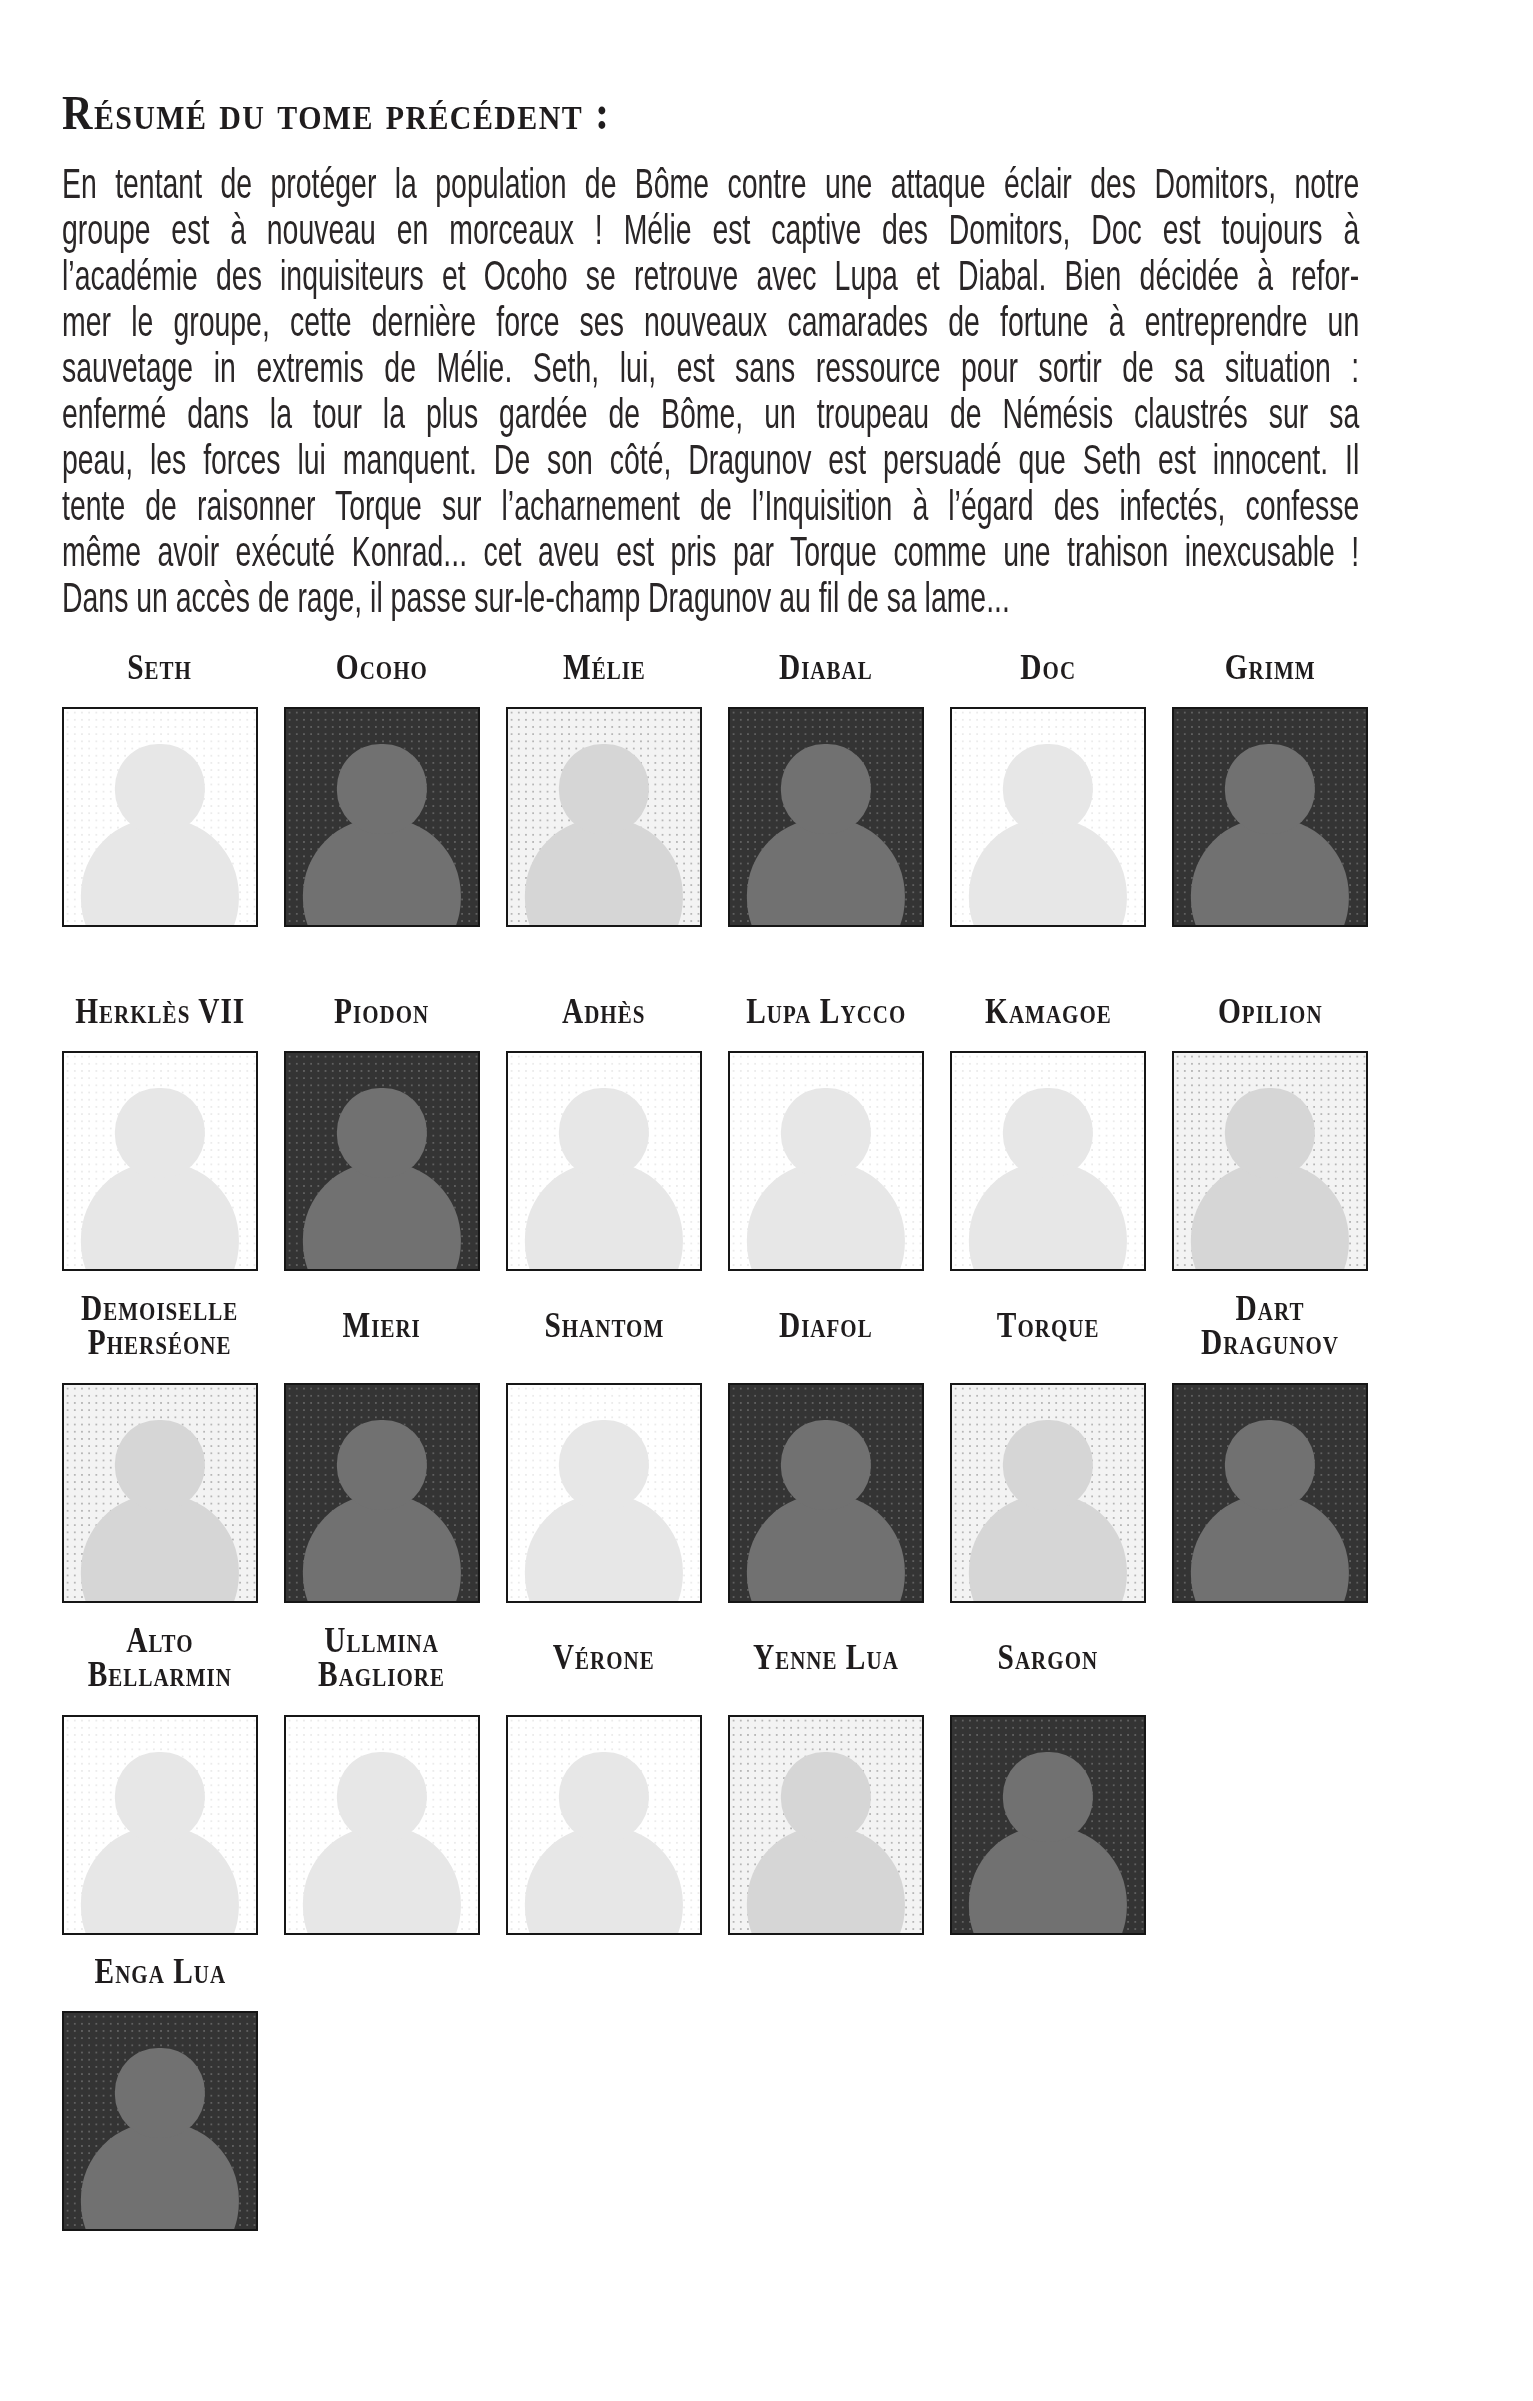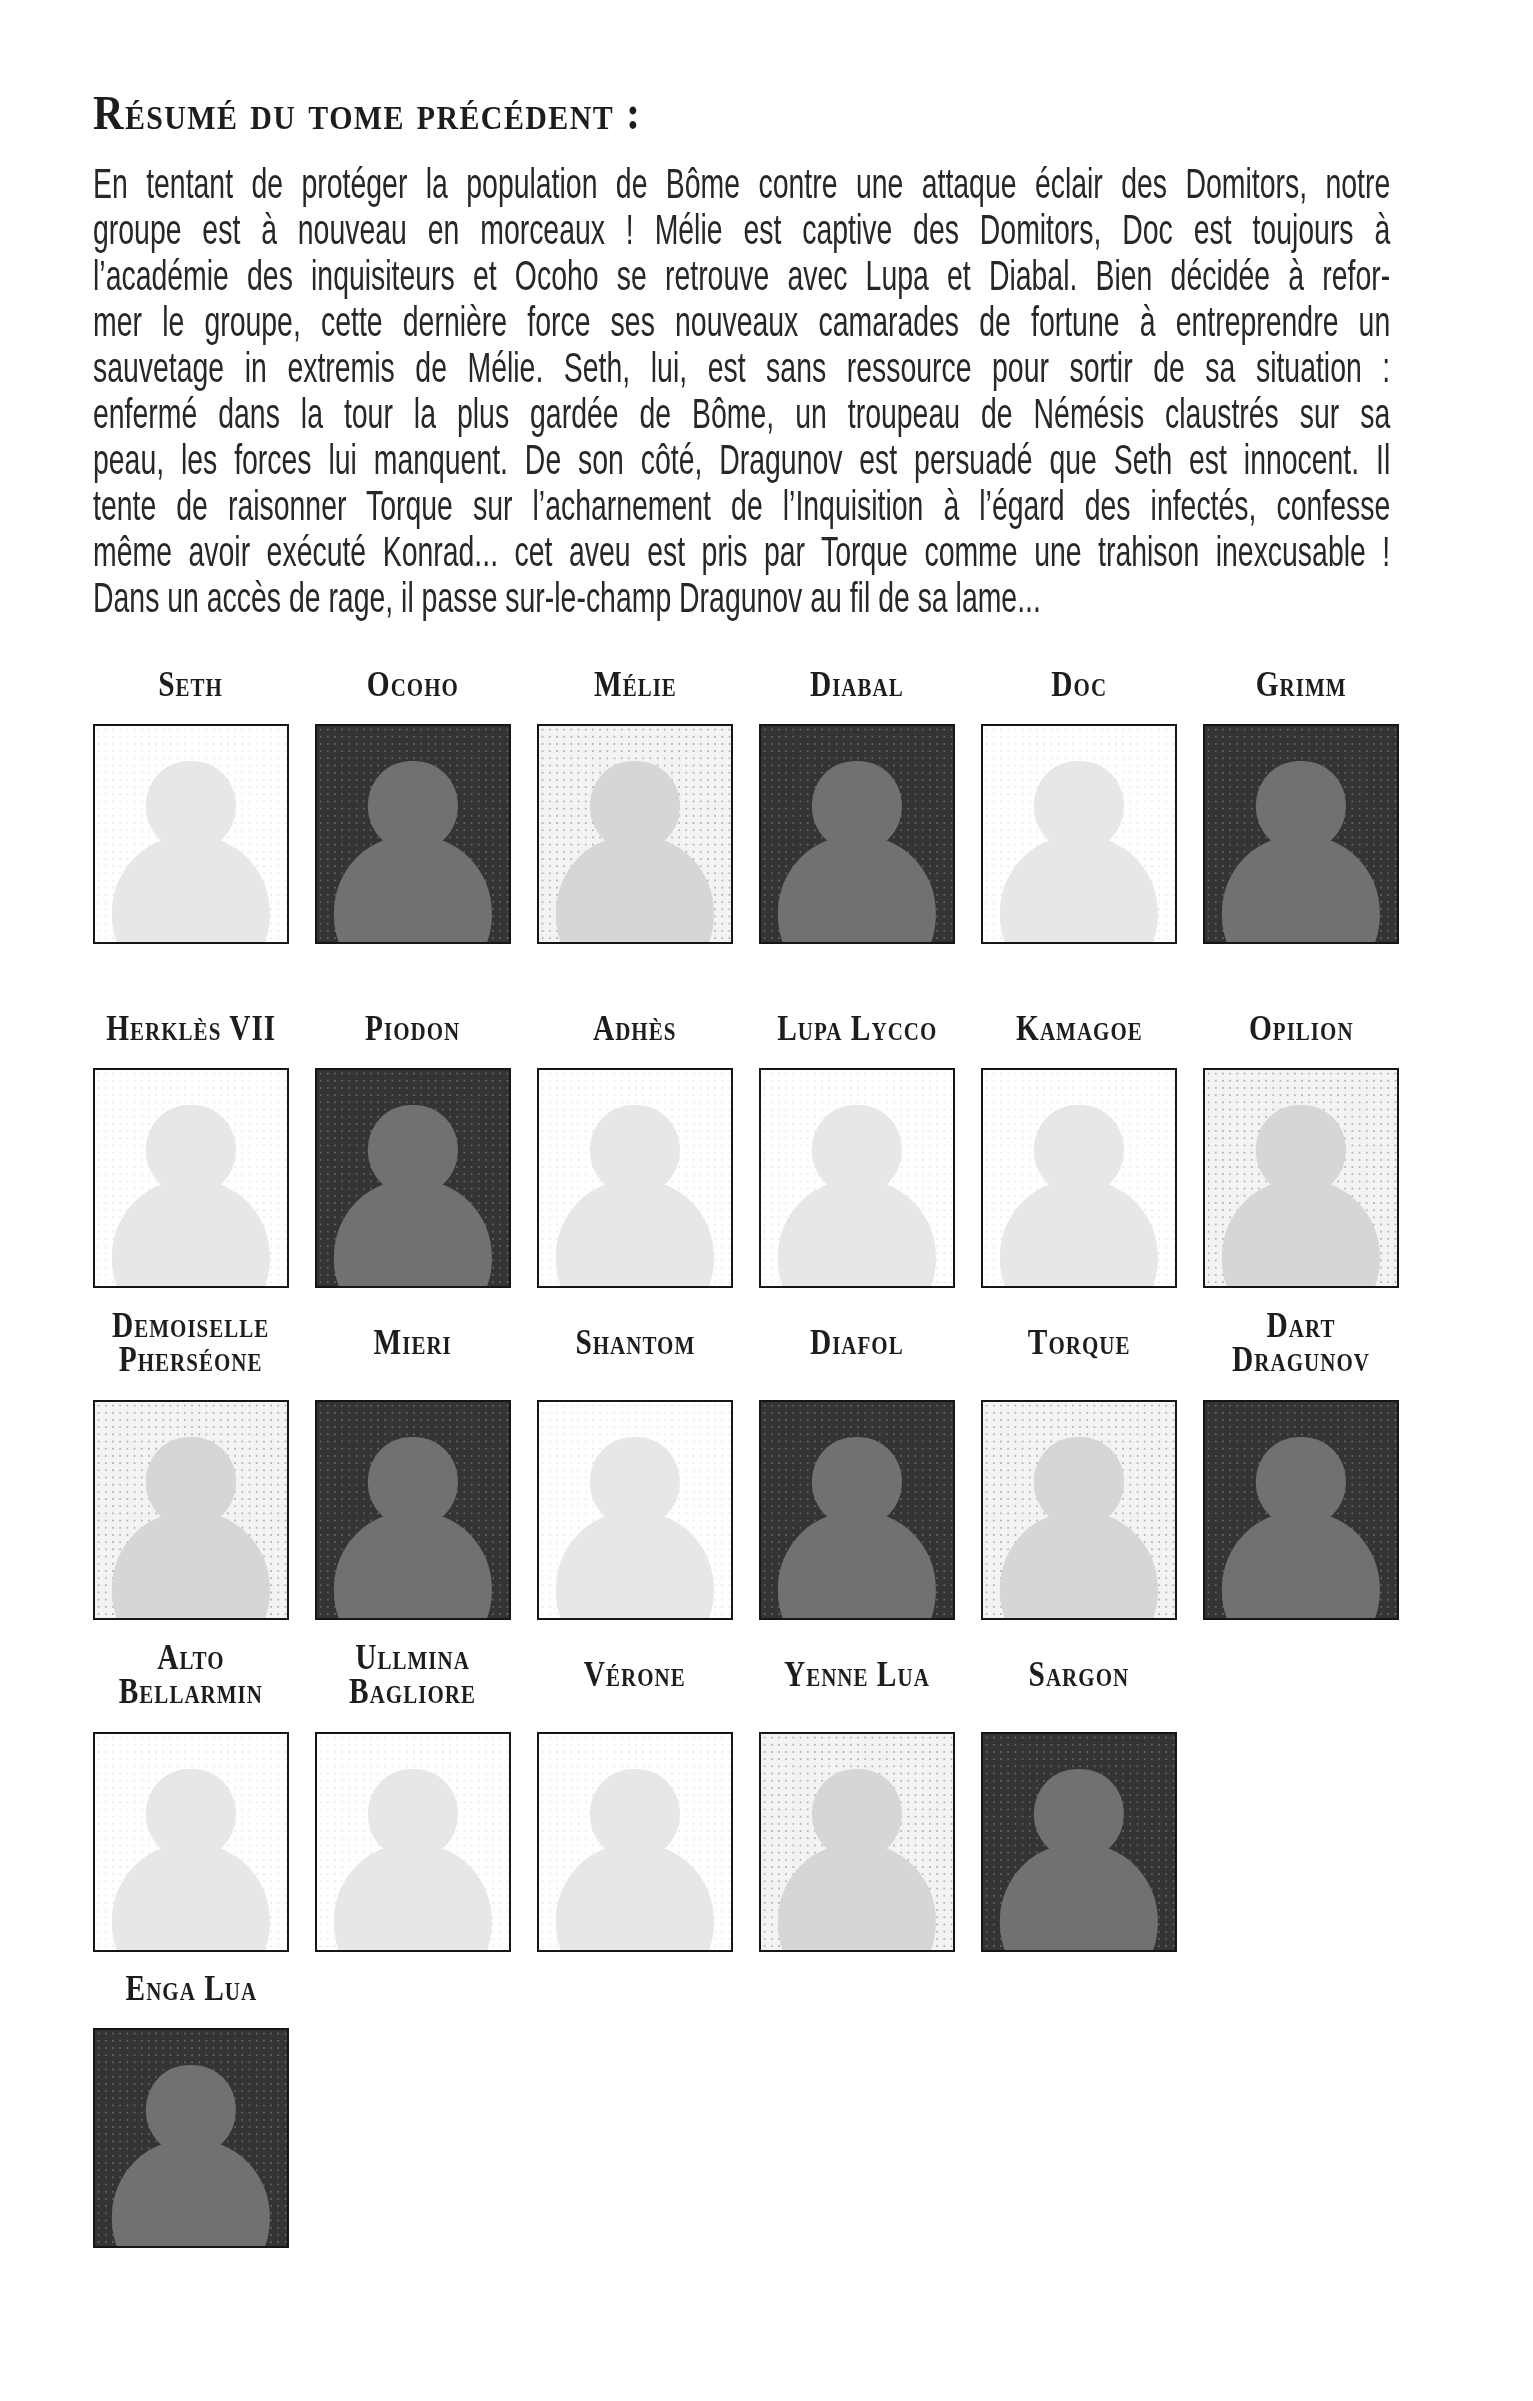--- a/index.html
+++ b/index.html
@@ -1,21 +1,21 @@
 <!DOCTYPE html>
 <html style="font-size:12.8px"><head>
 <meta charset="utf-8">
 <style>
   html,body{margin:0;padding:0;background:#e9e9e9;}
   .page{
     position:relative;width:1533px;height:2401px;background:#ffffff;
     overflow:hidden;margin:0 auto;color:#231f20;
     font-family:"Liberation Sans",sans-serif;
   }
-  .inner{padding-left:93px;}
+  .inner{padding-left:62px;}
 
   
   .page-title{
     margin:89px 0 0 0;
     font-family:"Liberation Serif",serif;font-weight:bold;
     font-variant:small-caps;font-size:48px;line-height:48px;
     letter-spacing:1.6px;color:#1f1c1d;
   }
   .title-inner{display:inline-block;width:max-content;transform:scaleX(0.88);transform-origin:0 50%;}
 
@@ -23,21 +23,21 @@
   .summary{
     margin-top:24px;width:1917px;
     transform:scaleX(0.6767);transform-origin:0 0;
     font-size:42px;line-height:46px;color:#2a2627;
   }
   .sum-line{height:46px;text-align:justify;text-align-last:justify;white-space:nowrap;}
   .sum-line.last{text-align-last:left;}
 
   
   .char-row{display:flex;column-gap:26px;margin-top:18px;}
-  .char-row.first{margin-top:45px;}
+  .char-row.first{margin-top:28px;}
   .char-row.second{margin-top:66px;}
   .cell{width:196px;flex:0 0 196px;display:flex;flex-direction:column;align-items:center;}
   .char-name{
     height:37px;display:flex;align-items:center;justify-content:center;
     margin-bottom:21px;text-align:center;
     font-family:"Liberation Serif",serif;font-weight:bold;font-variant:small-caps;
     font-size:35px;line-height:34px;letter-spacing:1.2px;color:#1f1c1d;
   }
   .row-tall .char-name{height:73px;}
   .name-inner{display:inline-block;width:max-content;white-space:pre-line;transform:scaleX(0.84);transform-origin:50% 50%;}

